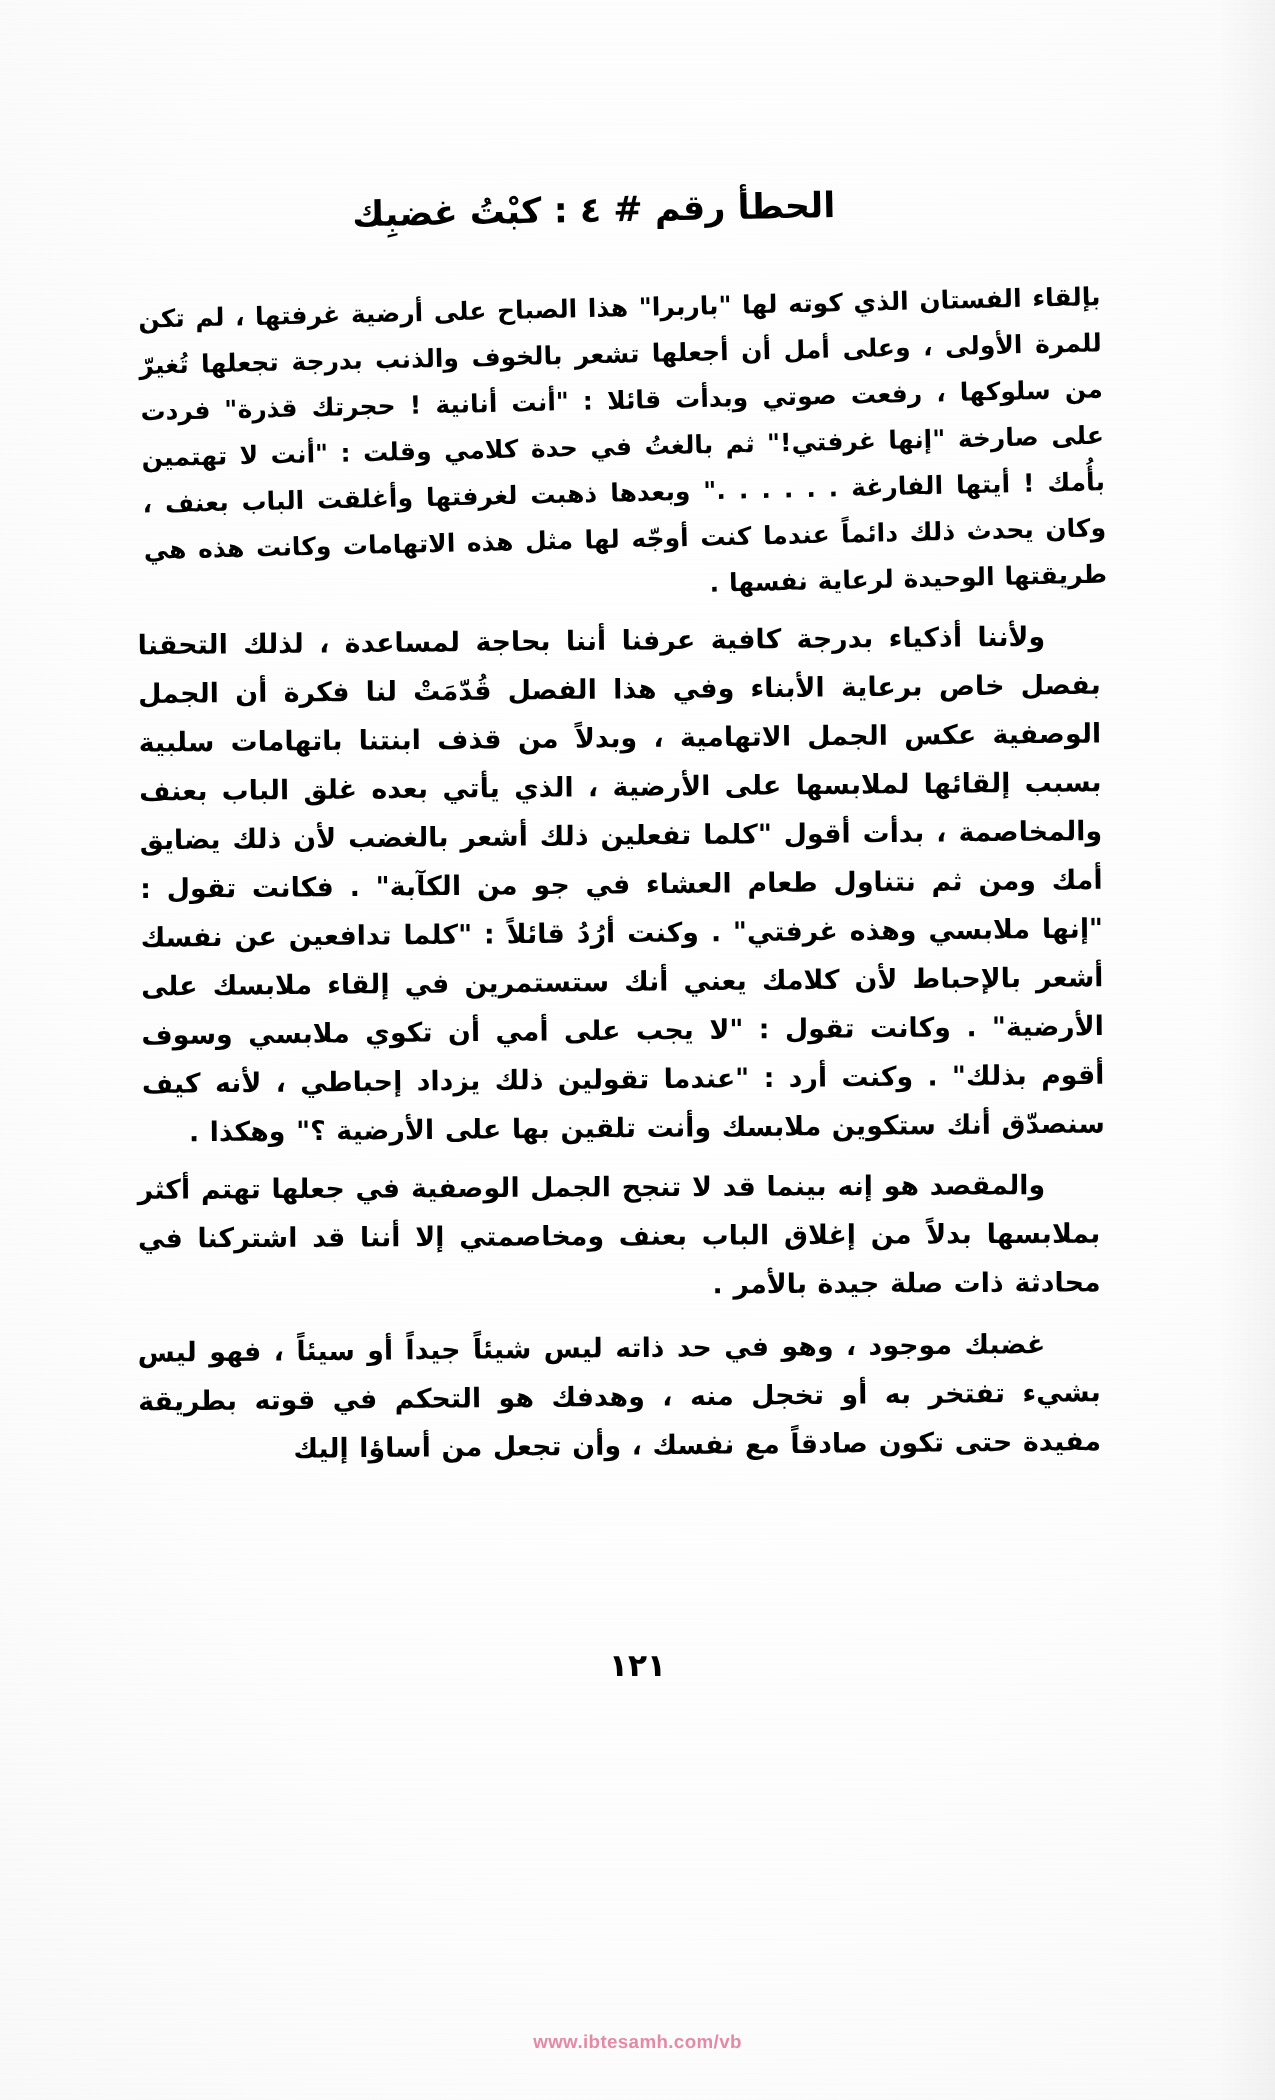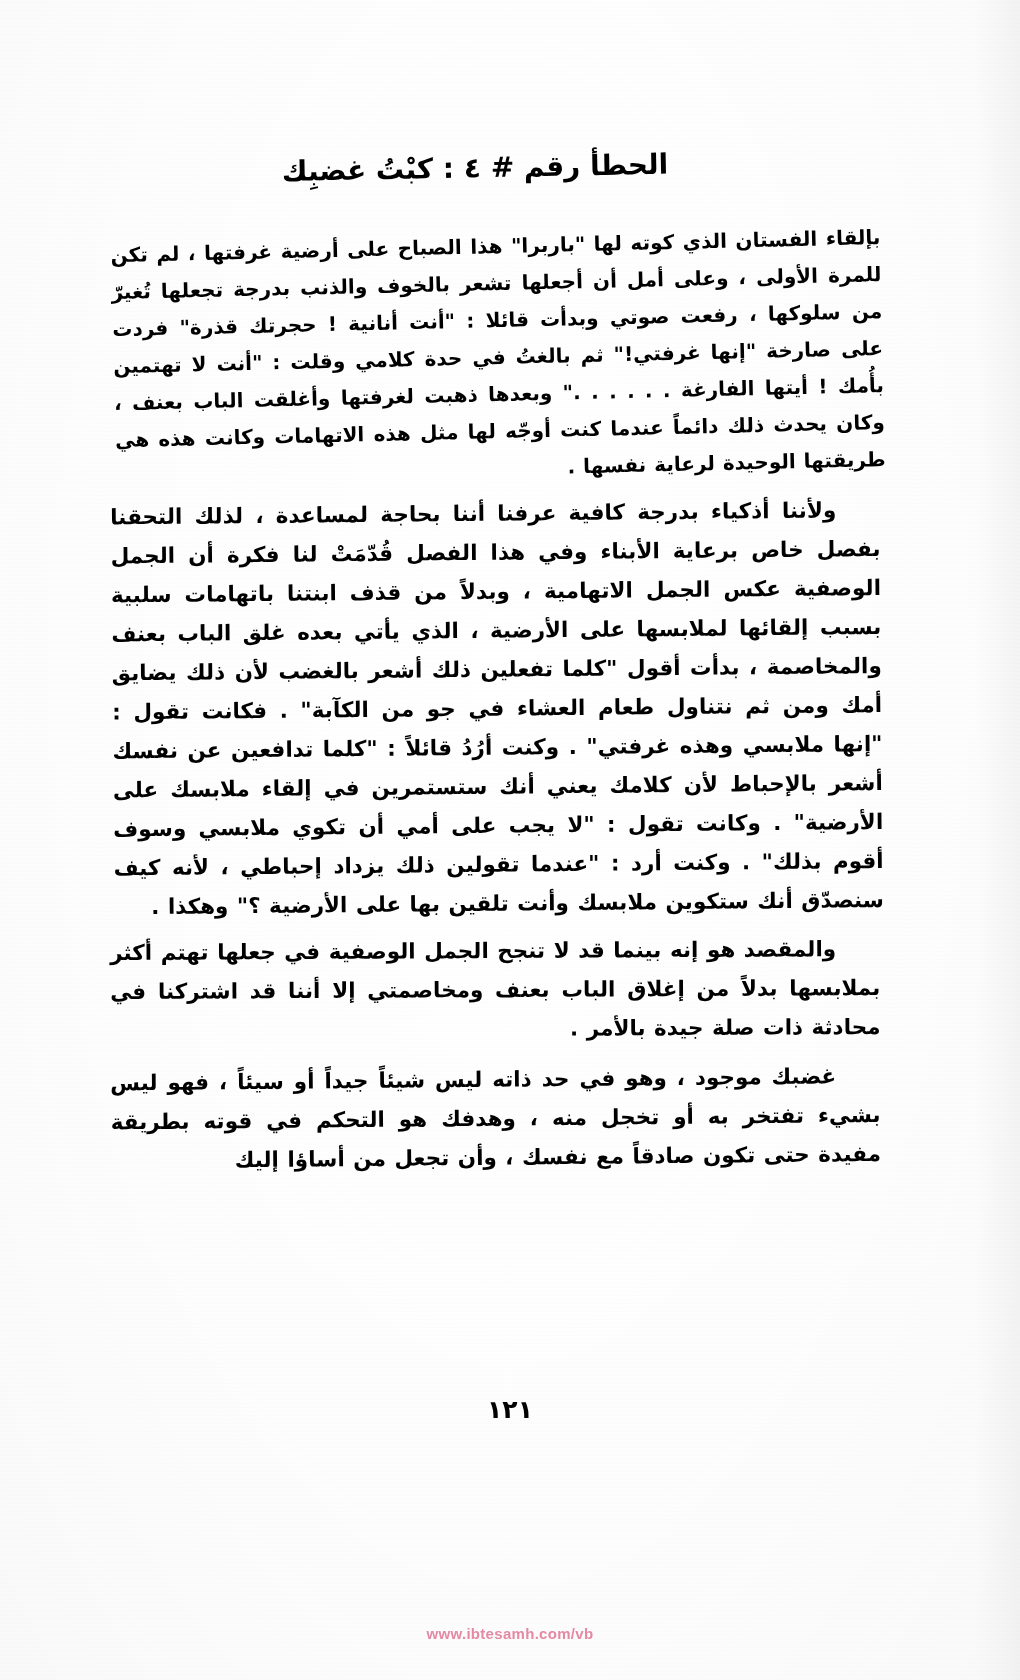--- a/index.html
+++ b/index.html
@@ -78,21 +78,21 @@
   #para-1 { transform: rotate(-1.35deg); transform-origin: 100% 0%; margin-bottom: 12px; }
   #para-2 { transform: rotate(-0.55deg); transform-origin: 100% 0%; margin-bottom: 10px; }
   #para-3 { transform: rotate(-0.3deg);  transform-origin: 100% 0%; margin-bottom: 10px; }
   #para-4 { transform: rotate(-0.55deg); transform-origin: 100% 0%; }
 
   #para-1 { font-size: 20px; line-height: 37px; }
 
   
   #page-number {
     position: absolute;
-    top: 1395px;
+    top: 1318px;
     left: 0;
     right: 0;
     text-align: center;
     font-size: 25px;
     font-weight: 700;
     letter-spacing: 1px;
     direction: rtl;
   }
 
   #watermark {

